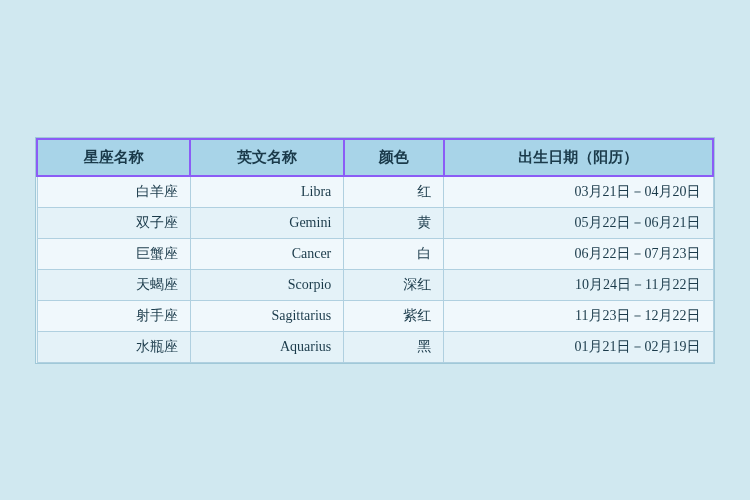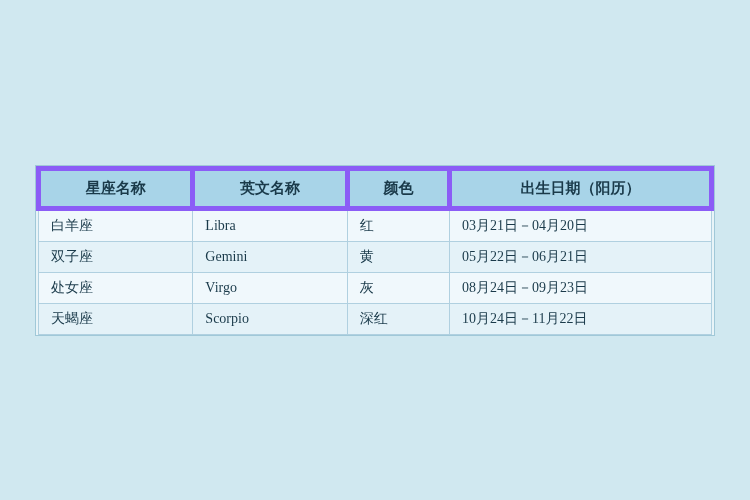--- a/index.html
+++ b/index.html
@@ -27,40 +27,40 @@
     table {
       width: 100%;
       border-collapse: collapse;
     }
 
     thead tr {
       background-color: #a8d4e8;
     }
 
     thead th {
-      border: 5px solid #8b5cf6;
+      border: 2px solid #8b5cf6;
       padding: 8px 12px;
       text-align: center;
       font-size: 15px;
       font-weight: bold;
       color: #1a3a4a;
     }
 
     tbody tr {
       background-color: #f0f8fc;
     }
 
     tbody tr:nth-child(even) {
       background-color: #e4f2f8;
     }
 
     tbody td {
       border: 1px solid #b0d0e0;
       padding: 6px 12px;
-      text-align: left;
+      text-align: right;
       font-size: 14px;
       color: #1a3a4a;
     }
 
     tbody td:first-child {
       font-weight: normal;
     }
 
     tbody td:nth-child(2) {
       font-style: normal;
@@ -86,26 +86,38 @@
           <td>红</td>
           <td>03月21日－04月20日</td>
         </tr>
         <tr>
           <td>双子座</td>
           <td>Gemini</td>
           <td>黄</td>
           <td>05月22日－06月21日</td>
         </tr>
         <tr>
-          <td>处女座</td>
-          <td>Virgo</td>
-          <td>灰</td>
-          <td>08月24日－09月23日</td>
+          <td>巨蟹座</td>
+          <td>Cancer</td>
+          <td>白</td>
+          <td>06月22日－07月23日</td>
         </tr>
         <tr>
           <td>天蝎座</td>
           <td>Scorpio</td>
           <td>深红</td>
           <td>10月24日－11月22日</td>
         </tr>
+        <tr>
+          <td>射手座</td>
+          <td>Sagittarius</td>
+          <td>紫红</td>
+          <td>11月23日－12月22日</td>
+        </tr>
+        <tr>
+          <td>水瓶座</td>
+          <td>Aquarius</td>
+          <td>黑</td>
+          <td>01月21日－02月19日</td>
+        </tr>
       </tbody>
   </table>
 </div>
 
 </body></html>

